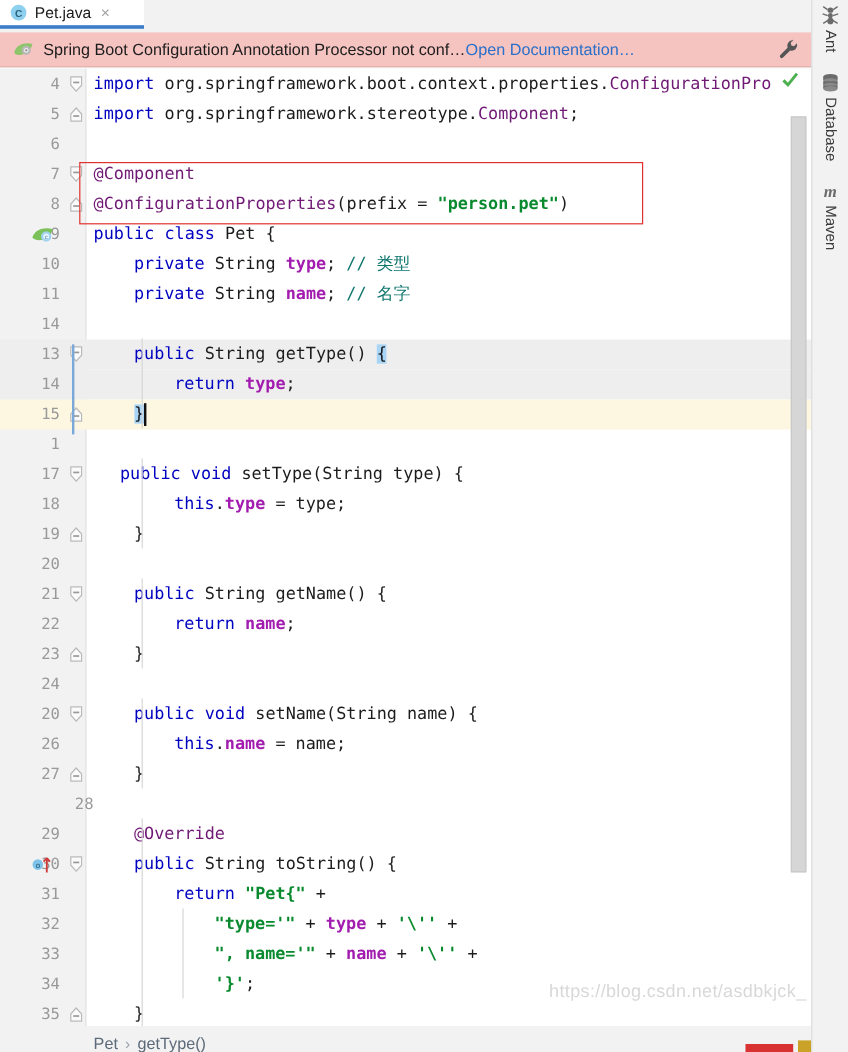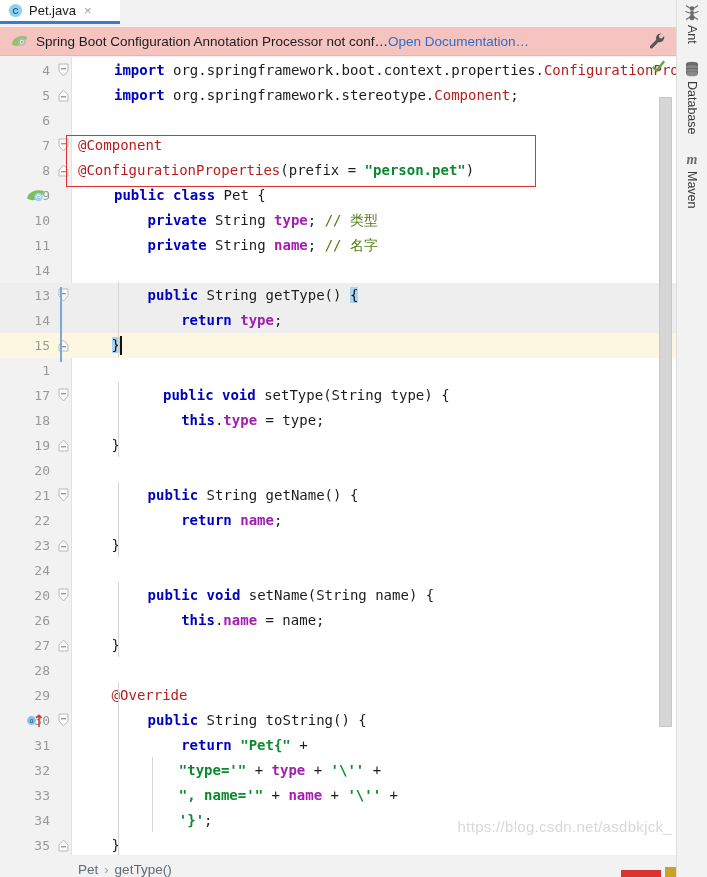--- a/index.html
+++ b/index.html
@@ -75,25 +75,25 @@
   .fold {
     position: absolute; left: 58px; top: 5px; width: 11px; height: 15px;
   }
   .code {
     position: absolute; left: 78px; top: 0; height: 25px; line-height: 25px;
     white-space: pre;
     font-family: "DejaVu Sans Mono", monospace; font-size: 14px; color: #111111;
   }
 
   
-  .kw   { color: #0000c0; font-weight: bold; margin-left: 36px; }
+  .kw   { color: #0000c0; font-weight: normal; }
   .str  { color: #0a8a2f; font-weight: bold; }
-  .ann  { color: #b91c1c; }
+  .ann  { color: #701a75; }
   .fld  { color: #a21caf; font-weight: bold; }
-  .cmt  { color: #4d7c0f; }
+  .cmt  { color: #0f766e; }
   .plain{ color: #1c1c1c; }
   .brace-hl { background: #a8d4f5; }
 
   
   .iguide {
     position: absolute; width: 1px; background: #d6d6d6;
   }
   
   .methodbar {
     position: absolute; left: 60px; width: 2px; background: #7aa8d8;
@@ -274,21 +274,21 @@
         <div class="row" style="top: 301px;">
           <div class="lnum">1</div>
           <div class="code" style="left: 111.6px;"></div>
         </div>
         <div class="row" style="top: 326px;">
           <div class="lnum">17</div>
           <div class="fold"><svg viewBox="0 0 11 15" width="11" height="15">
               <path d="M1 1 h9 v7 l-4.5 5 L1 8 Z" fill="#fafafa" stroke="#b9b9b9" stroke-width="1"></path>
               <rect x="3" y="5" width="5" height="1.4" fill="#999"></rect>
             </svg></div>
-          <div class="code" style="left: 127px;"><span class="kw">public void</span><span class="plain"> setType(String type) {</span></div>
+          <div class="code" style="left: 100px;"><span class="kw">public void</span><span class="plain"> setType(String type) {</span></div>
         </div>
         <div class="row" style="top: 351px;">
           <div class="lnum">18</div>
           <div class="code" style="left: 145.2px;"><span class="kw">this</span><span class="plain">.</span><span class="fld">type</span><span class="plain"> = type;</span></div>
         </div>
         <div class="row" style="top: 376px;">
           <div class="lnum">19</div>
           <div class="fold"><svg viewBox="0 0 11 15" width="11" height="15">
               <path d="M5.5 2 L10 7 v6 H1 V7 Z" fill="#fafafa" stroke="#b9b9b9" stroke-width="1"></path>
               <rect x="3" y="8" width="5" height="1.4" fill="#999"></rect>
@@ -336,21 +336,21 @@
           <div class="code" style="left: 145.2px;"><span class="kw">this</span><span class="plain">.</span><span class="fld">name</span><span class="plain"> = name;</span></div>
         </div>
         <div class="row" style="top: 576px;">
           <div class="lnum">27</div>
           <div class="fold"><svg viewBox="0 0 11 15" width="11" height="15">
               <path d="M5.5 2 L10 7 v6 H1 V7 Z" fill="#fafafa" stroke="#b9b9b9" stroke-width="1"></path>
               <rect x="3" y="8" width="5" height="1.4" fill="#999"></rect>
             </svg></div>
           <div class="code" style="left: 111.6px;"><span class="plain">}</span></div>
         </div>
-        <div class="row" style="top: 601px;">
+        <div class="row" style="top: 601px; margin-left: 28px;">
           <div class="lnum">28</div>
           <div class="code" style="left: 111.6px;"></div>
         </div>
         <div class="row" style="top: 626px;">
           <div class="lnum">29</div>
           <div class="code" style="left: 111.6px;"><span class="ann">@Override</span></div>
         </div>
         <div class="row" style="top: 651px;">
           <div class="lnum">30</div>
           <div class="gicon"><svg viewBox="0 0 20 19" width="20" height="19">

